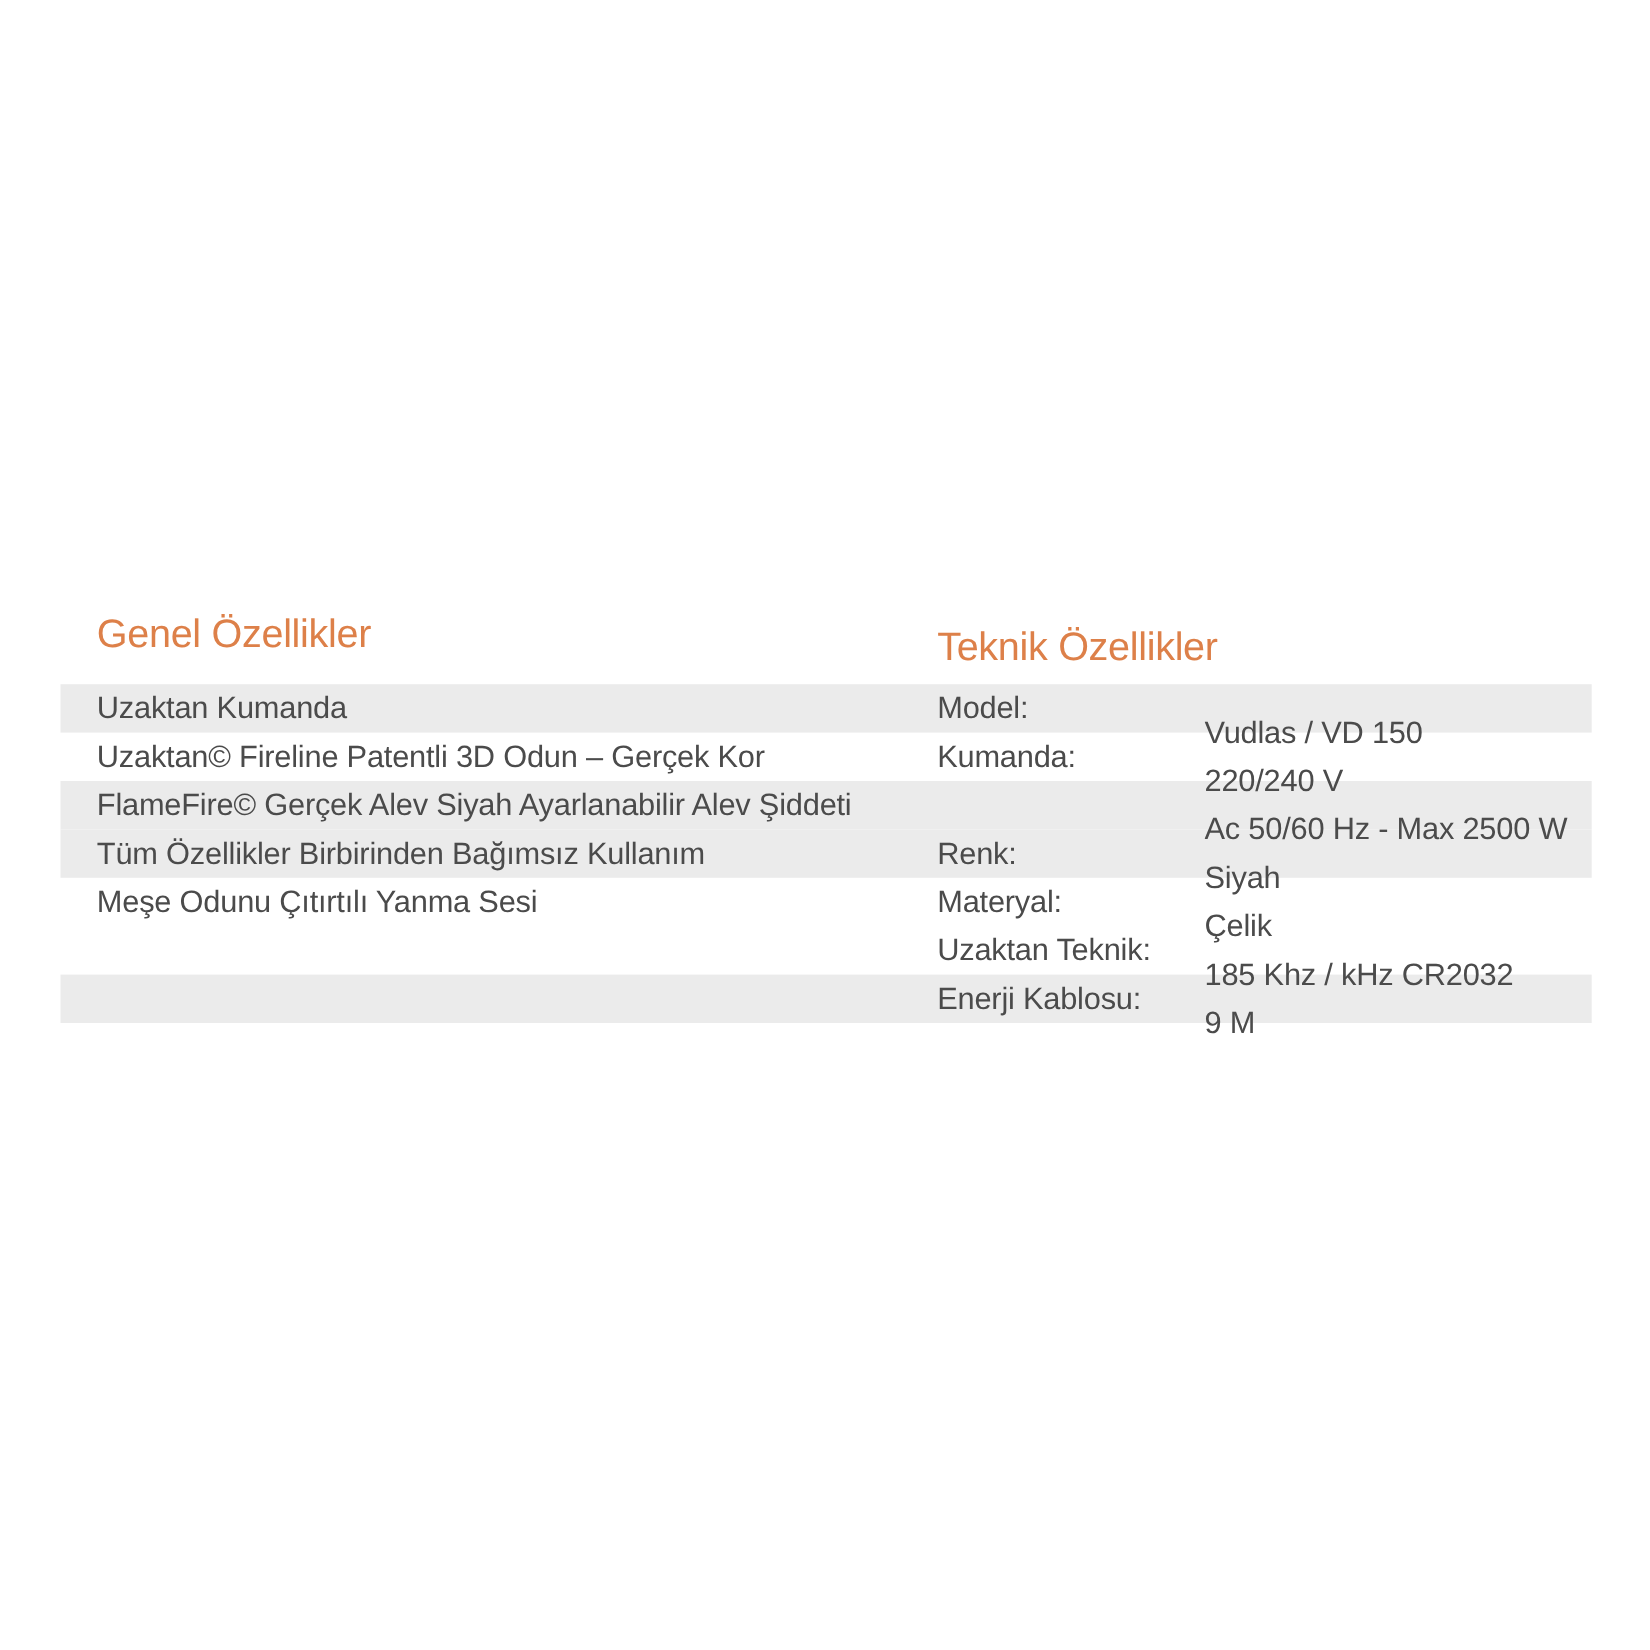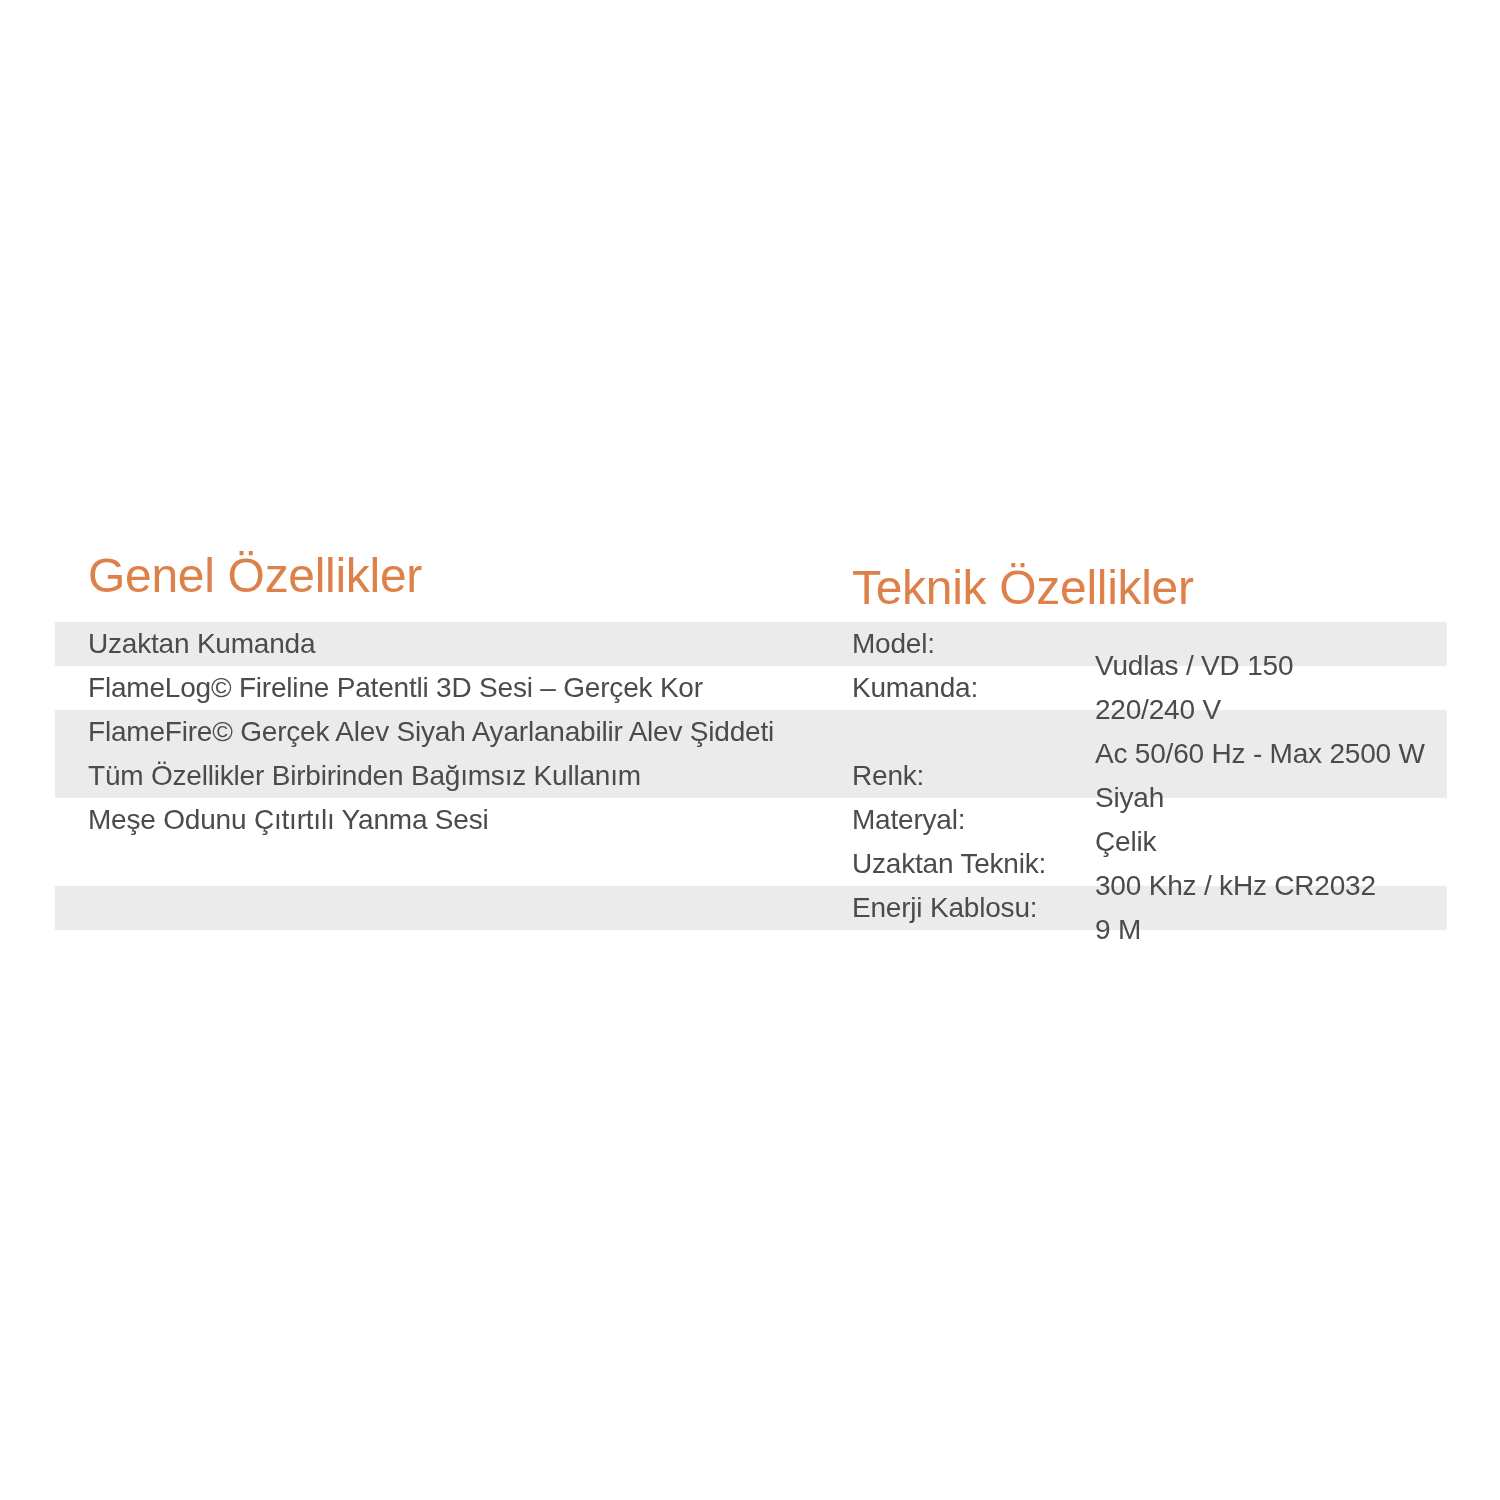--- a/index.html
+++ b/index.html
@@ -7,21 +7,21 @@
     position:relative;
     width:1500px;height:1500px;
     background:#ffffff;
     font-family:"Liberation Sans",sans-serif;
     overflow:hidden;
   }
   .title{
     position:absolute;
     top:552px;
     margin:0;
-    font-size:48px;
+    font-size:36px;
     line-height:48px;
     font-weight:400;
     color:#DD8049;
     letter-spacing:-0.3px;
     white-space:nowrap;
   }
   .title.general{left:88px;}
   .title.technical{left:852px;margin-top:12px;}
   .spec-table{
     position:absolute;
@@ -68,21 +68,21 @@
 
   <div class="spec-table">
 
     <div class="row stripe">
       <div class="cell-left">Uzaktan Kumanda</div>
       <div class="cell-label">Model:</div>
       <div class="cell-value">Vudlas / VD 150</div>
     </div>
 
     <div class="row">
-      <div class="cell-left">FlameLog© Fireline Patentli 3D Sesi – Gerçek Kor</div>
+      <div class="cell-left">Uzaktan© Fireline Patentli 3D Odun – Gerçek Kor</div>
       <div class="cell-label">Kumanda:</div>
       <div class="cell-value">220/240 V</div>
     </div>
 
     <div class="row stripe">
       <div class="cell-left">FlameFire© Gerçek Alev Siyah Ayarlanabilir Alev Şiddeti</div>
       <div class="cell-label"></div>
       <div class="cell-value">Ac 50/60 Hz - Max 2500 W</div>
     </div>
 
@@ -94,21 +94,21 @@
 
     <div class="row">
       <div class="cell-left">Meşe Odunu Çıtırtılı Yanma Sesi</div>
       <div class="cell-label">Materyal:</div>
       <div class="cell-value">Çelik</div>
     </div>
 
     <div class="row">
       <div class="cell-left"></div>
       <div class="cell-label">Uzaktan Teknik:</div>
-      <div class="cell-value">300 Khz / kHz CR2032</div>
+      <div class="cell-value">185 Khz / kHz CR2032</div>
     </div>
 
     <div class="row stripe">
       <div class="cell-left"></div>
       <div class="cell-label">Enerji Kablosu:</div>
       <div class="cell-value">9 M</div>
     </div>
 
   </div>
 </div>

